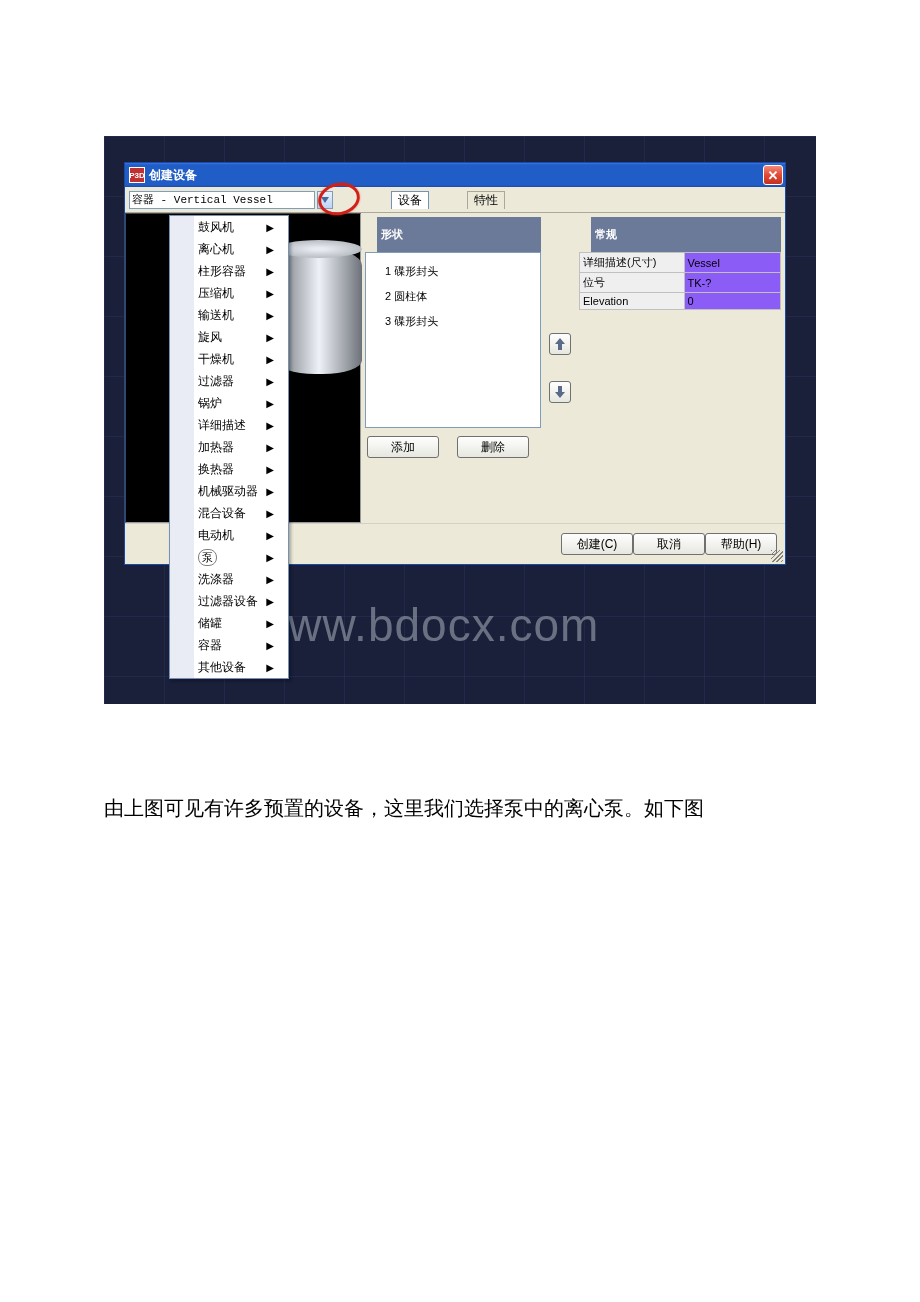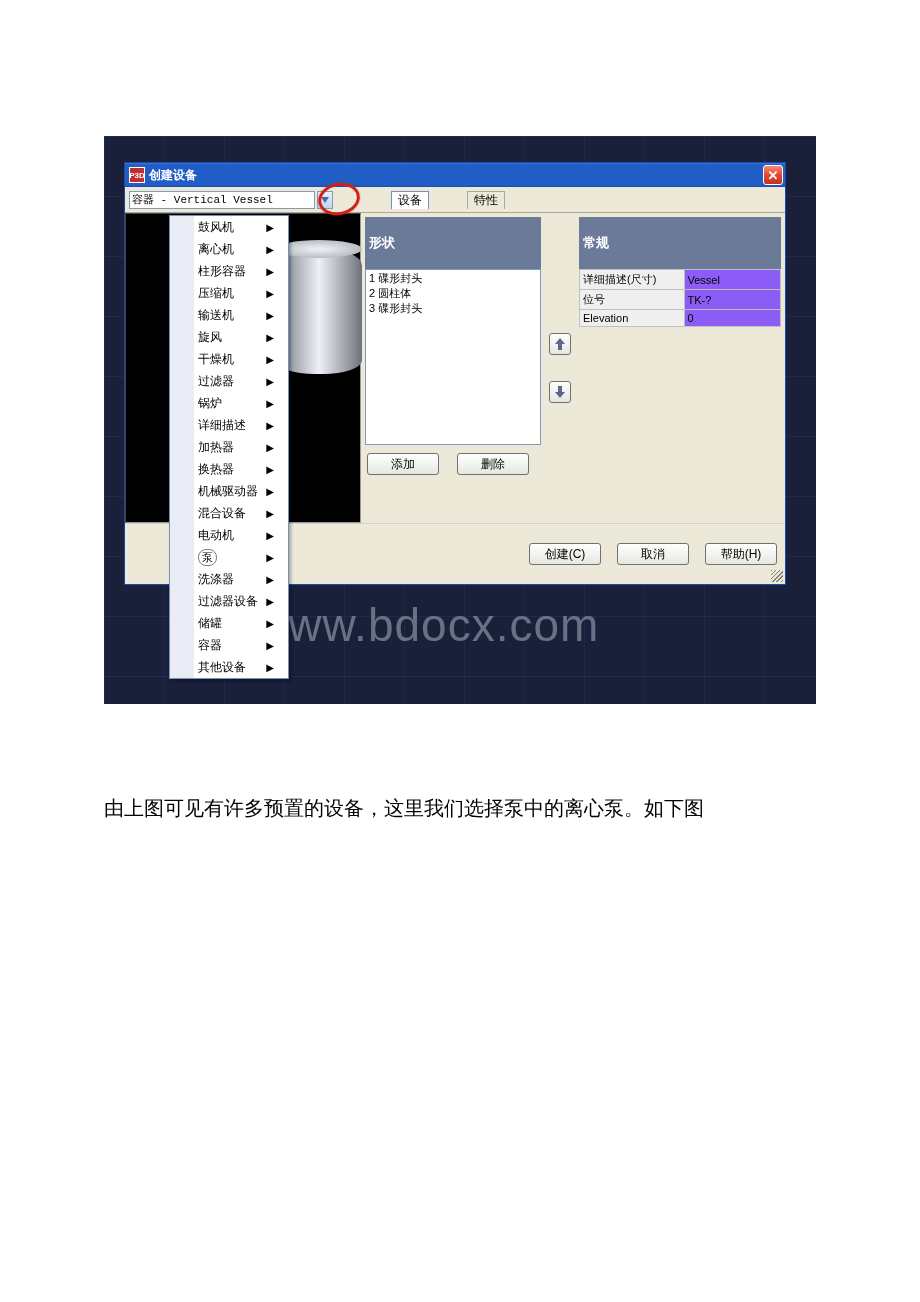--- a/index.html
+++ b/index.html
@@ -135,32 +135,33 @@
     }
     .center-pane {
       flex: 1;
       padding: 4px;
       display:flex;
       flex-direction:column;
     }
     .group-header {
       background: #6b7a99;
       color: #fff;
-      padding: 17px 4px;
-      font-size: 13px;
+      padding: 10px 4px;
+      font-size: 11px;
       font-weight: bold;
+      margin-left: 12px;
     }
     .shapes-list {
       background: #fff;
       border: 1px solid #7f9db9;
       height: 176px;
       font-size: 11px;
       padding: 1px;
     }
-    .shapes-list div { padding: 0 2px; }
+    .shapes-list div { padding: 0 18px; margin-top: 10px; }
     .arrow-group {
       display:flex;flex-direction:column;gap:26px;
       justify-content:center;
       padding: 0 4px;
     }
     .arrow-btn {
       width:22px;height:22px;
       background: linear-gradient(to bottom,#fefefe,#e7e7e0);
       border:1px solid #707070;
       border-radius:3px;
@@ -198,22 +199,22 @@
       height: 22px;
       min-width: 72px;
       background: linear-gradient(to bottom,#fefefe,#e7e7e0);
       border: 1px solid #707070;
       border-radius: 3px;
       font-size: 12px;
       padding: 0 8px;
       cursor: pointer;
     }
     .bottom-btn-row {
-      display:flex;justify-content:flex-end;gap:16px;
-      padding: 19px 8px;
+      display:flex;justify-content:flex-end;
+      padding: 9px 8px;
       background:#ece9d8;
       border-top:1px solid #d4d0c8;
     }
     .resize-grip{
       position:absolute;right:2px;bottom:2px;
       width:12px;height:12px;
       background: repeating-linear-gradient(135deg,#808080 0 1px, transparent 1px 3px);
     }
 
     

